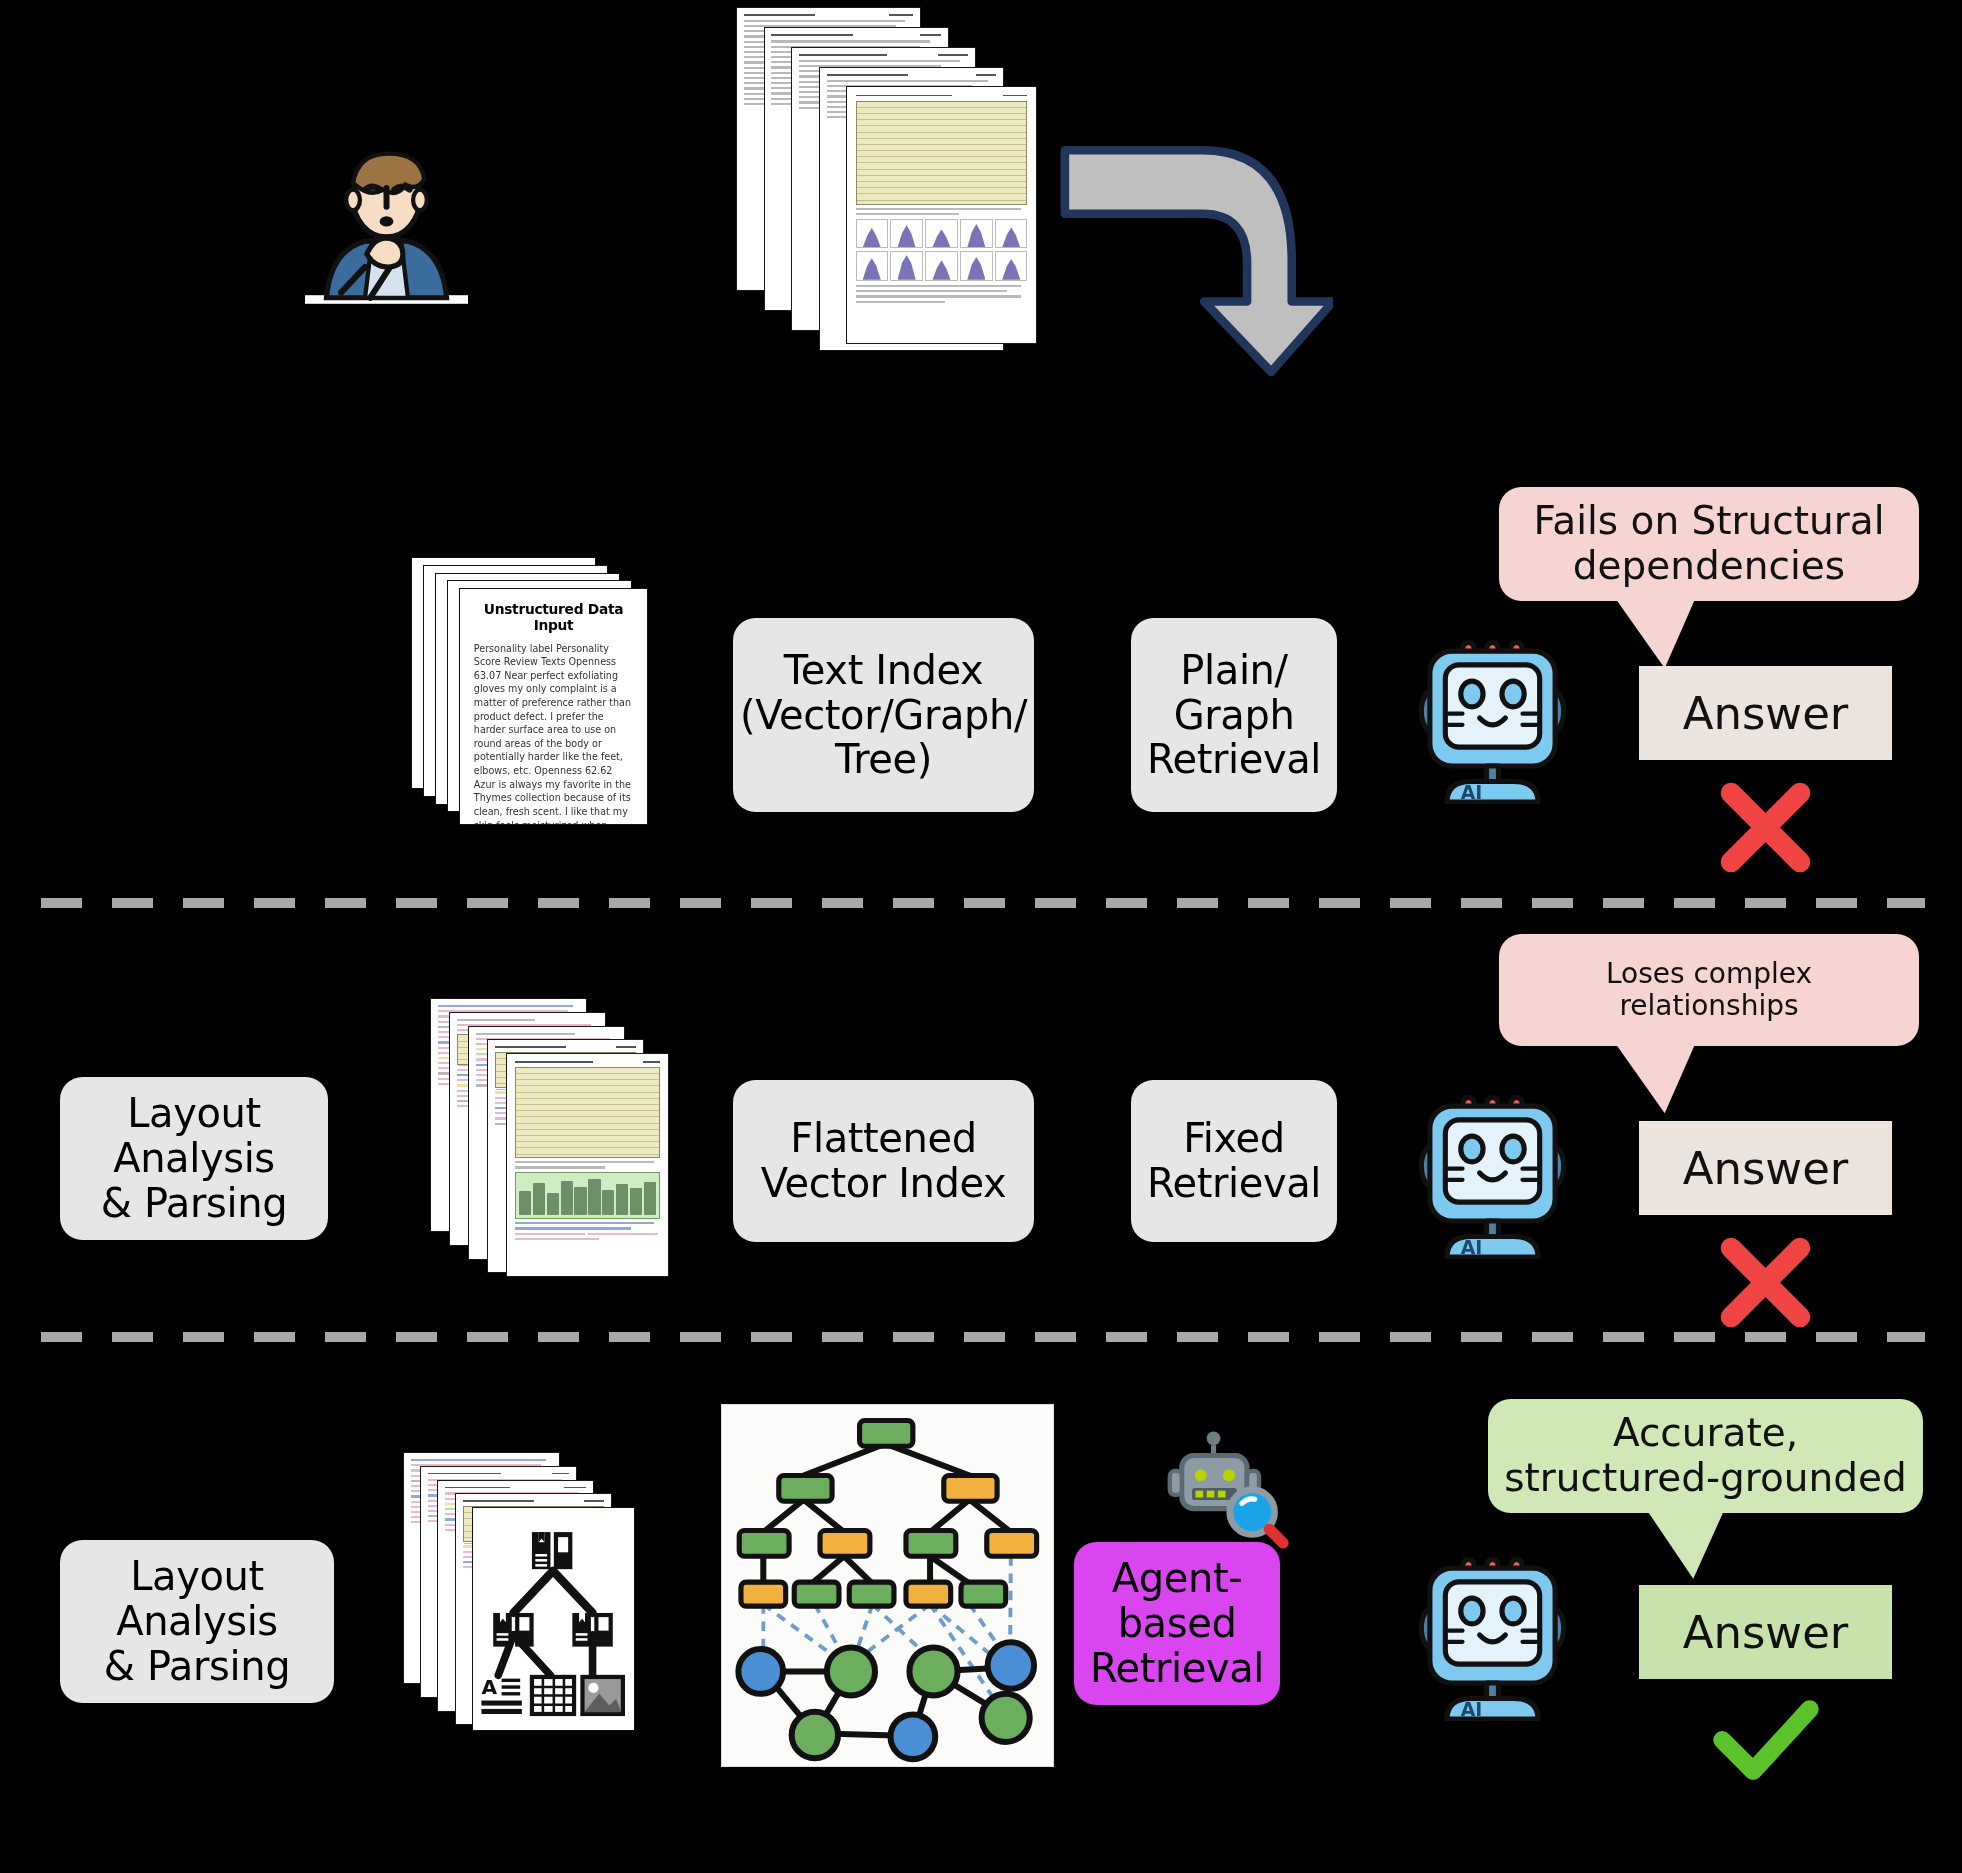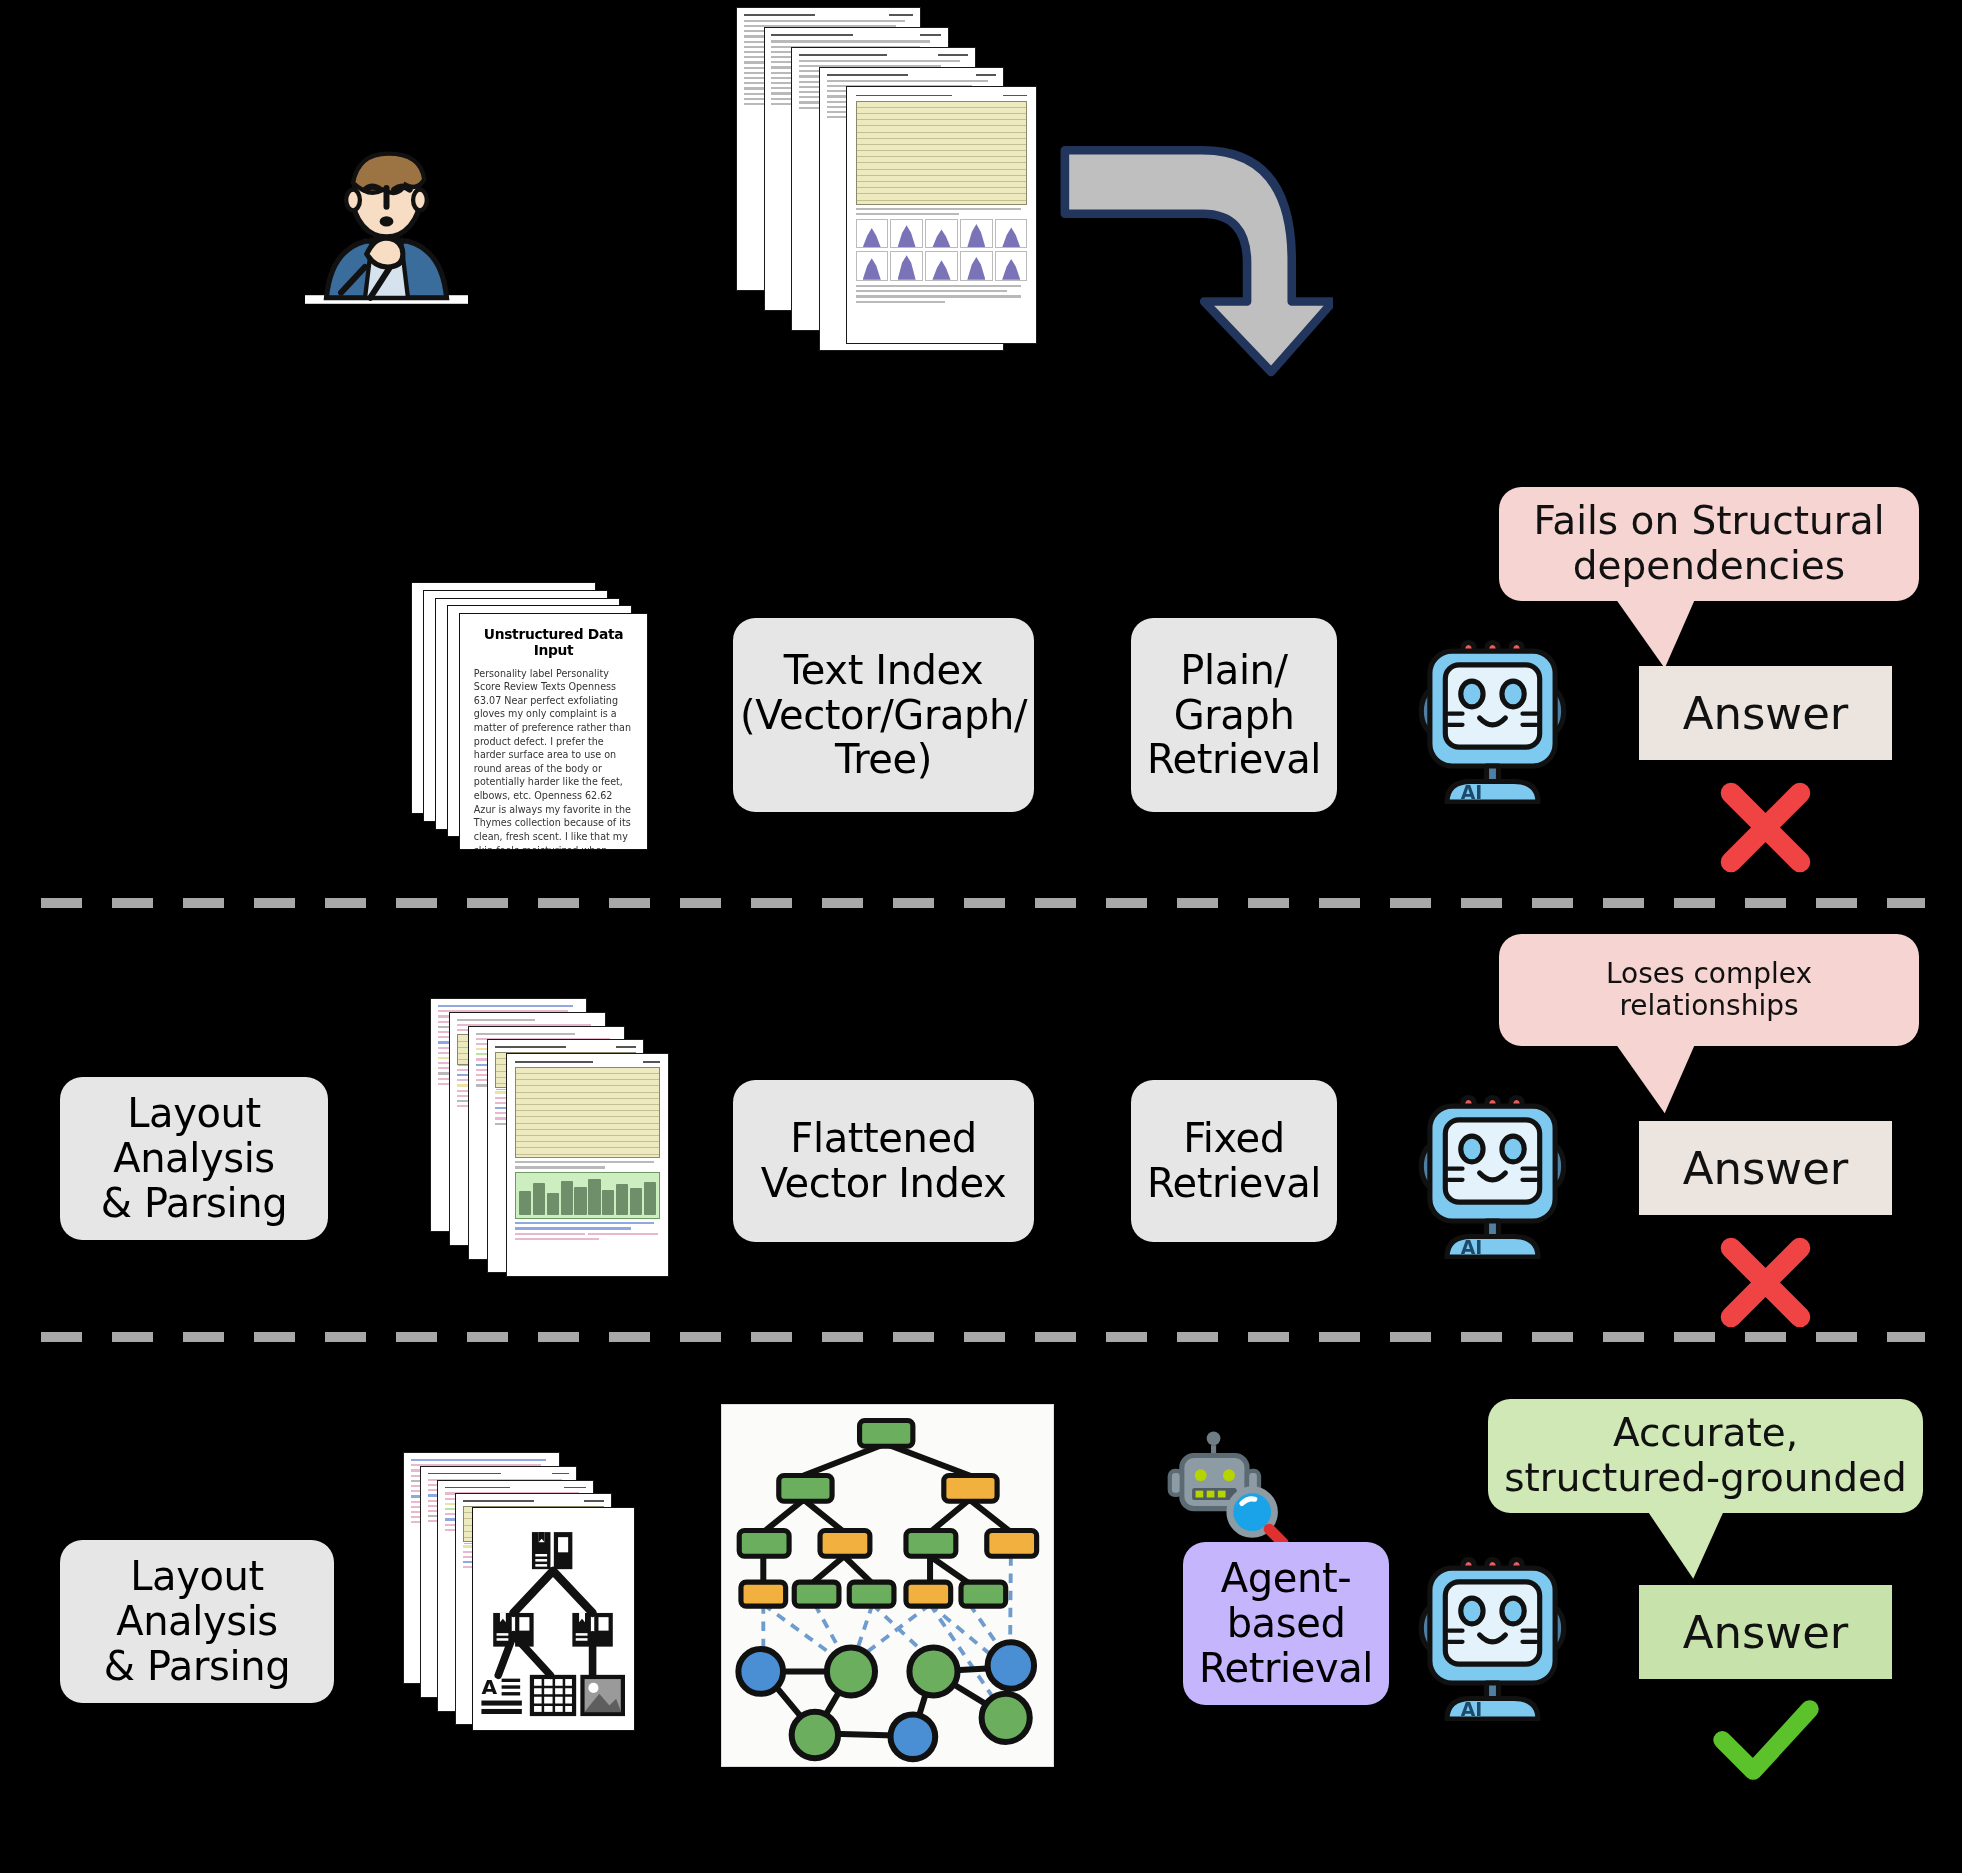--- a/index.html
+++ b/index.html
@@ -280,21 +280,21 @@
   <div class="abs" style="left:1058px;top:138px;width:275px;height:241px;">
     <svg viewBox="0 0 320 280" width="275" height="241">
       <path d="M8 14 L8 88 L168 88 Q220 88 220 145 L220 190 L170 190 L248 272 L320 190 L272 190 L272 142 Q272 14 168 14 Z" fill="#bfbfbf" stroke="#22355c" stroke-width="10" stroke-linejoin="round"></path>
     </svg>
   </div>
 
   <div class="sep" style="left:41px;top:898px;width:1884px;"></div>
   <div class="sep" style="left:41px;top:1332px;width:1884px;"></div>
 
 
-  <div class="pagestack" style="left:411px;top:582px;width:258px;height:267px;">
+  <div class="pagestack" style="left:411px;top:557px;width:258px;height:267px;">
     <div class="page" style="left:0;top:0;width:185px;height:232px;"></div>
     <div class="page" style="left:12px;top:7.7px;width:185px;height:232px;"></div>
     <div class="page" style="left:24px;top:15.5px;width:185px;height:232px;"></div>
     <div class="page" style="left:36px;top:23px;width:185px;height:232px;"></div>
     <div class="page udi" style="left:48px;top:31px;width:189px;height:237px;">
       <h4>Unstructured Data Input</h4>
       <p>Personality label Personality Score Review Texts Openness 63.07 Near perfect exfoliating gloves my only complaint is a matter of preference rather than product defect. I prefer the harder surface area to use on round areas of the body or potentially harder like the feet, elbows, etc. Openness 62.62 Azur is always my favorite in the Thymes collection because of its clean, fresh scent. I like that my skin feels moisturized when using this product in the shower. Conscientiousness 75.38 I have had this shower gel once before, and it's amazing. Hard to find, too. One of The Body Shop's best scents.</p>
     </div>
   </div>
 
@@ -754,21 +754,21 @@
       <rect x="30" y="70" width="52" height="14" rx="3" fill="#4f5c65"></rect>
       <rect x="34" y="73" width="9" height="8" fill="#b5d400"></rect>
       <rect x="47" y="73" width="9" height="8" fill="#b5d400"></rect>
       <rect x="60" y="73" width="9" height="8" fill="#b5d400"></rect>
       <circle cx="100" cy="98" r="26" fill="#1aa3e8" stroke="#8d9ba4" stroke-width="8"></circle>
       <path d="M88 88 q7-7 15-5" stroke="#fff" stroke-width="6" fill="none" stroke-linecap="round"></path>
       <path d="M120 118 l16 16" stroke="#e03030" stroke-width="13" stroke-linecap="round"></path>
     </svg>
   </div>
 
-  <div class="pill" style="left:1183px;top:1542px;width:206px;height:163px;font-size:40px;background:#c4b5fd;">
+  <div class="pill" style="left:1074px;top:1542px;width:206px;height:163px;font-size:40px;background:#d946ef;">
     <div>
       <span>Agent-</span>
       <span>based</span>
       <span>Retrieval</span>
     </div>
   </div>
 
   <div class="airobot" style="left:1411px;top:1549px;width:163px;height:172px;">
     <svg viewBox="0 0 190 200" width="163" height="172">
       <g stroke="#111" stroke-width="6" stroke-linejoin="round" stroke-linecap="round">

